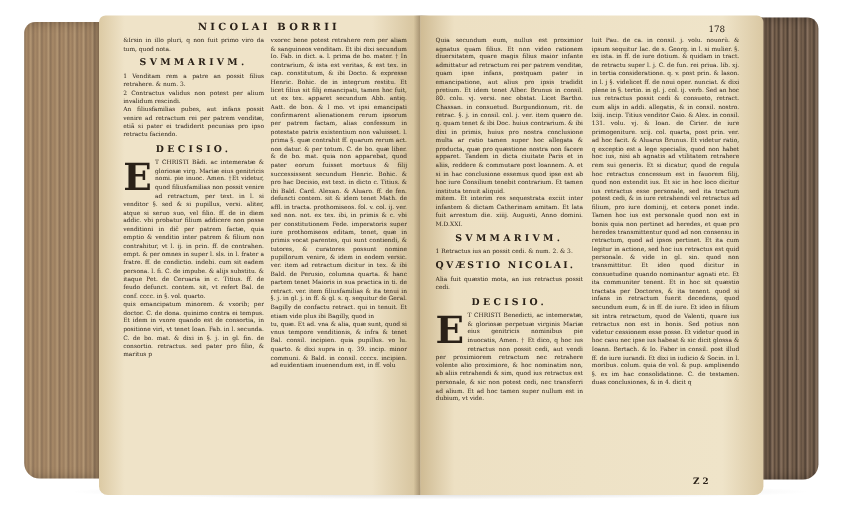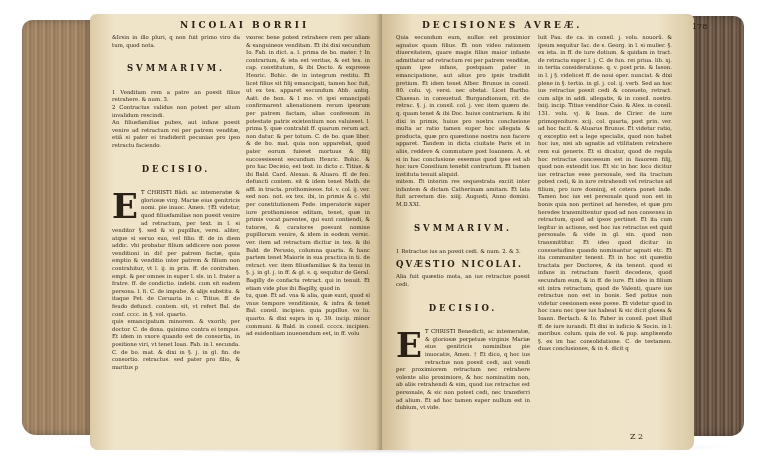--- a/index.html
+++ b/index.html
@@ -12,27 +12,27 @@
     background:repeating-linear-gradient(90deg,#5c4a3c 0px,#7a6450 2px,#4e3f33 4px,#8a7360 6px,#6a5644 8px);
     border-radius:0 10px 14px 0;box-shadow:inset 6px 0 10px rgba(0,0,0,.3);}
   .page{position:absolute;top:14px;height:436px;background:linear-gradient(180deg,#efe3c8,#e9dcbd);}
   .page-left{left:90px;width:292px;border-radius:6px 0 0 8px;
     background:linear-gradient(90deg,#dccaa4 0%,#efe3c8 8%,#efe3c8 85%,#d4c19a 100%);}
   .page-right{left:382px;width:312px;border-radius:0 6px 8px 0;
     background:linear-gradient(90deg,#cfbb93 0%,#ede0c3 10%,#efe4c9 88%,#dac8a3 100%);}
   .gutter{position:absolute;left:376px;top:14px;width:14px;height:436px;
     background:linear-gradient(90deg,rgba(0,0,0,0),rgba(60,40,20,.35),rgba(0,0,0,0));}
   .runhead{position:absolute;top:6px;font-size:9px;letter-spacing:3px;color:#2a2118;font-weight:bold;}
-  .folio{position:absolute;font-size:8px;color:#2a2118;margin-left:48px;}
+  .folio{position:absolute;font-size:8px;color:#2a2118;}
   .col{position:absolute;font-size:5.4px;line-height:7.6px;color:#2b2219;text-align:justify;overflow:hidden;}
   .col p{margin:0;}
-  .sect{font-size:8.5px;letter-spacing:3px;text-align:center;margin:16px 0;color:#2a2118;font-weight:bold;}
+  .sect{font-size:8.5px;letter-spacing:3px;text-align:center;margin:5px 0;color:#2a2118;font-weight:bold;}
   .q{font-size:8.5px;letter-spacing:2px;margin:5px 0;color:#2a2118;font-weight:bold;}
   .dropcap{float:left;font-size:34px;line-height:30px;margin:2px 3px 0 0;color:#2a2118;font-weight:bold;}
-  .sig{position:absolute;font-size:8px;color:#2a2118;font-weight:normal;}
+  .sig{position:absolute;font-size:8px;color:#2a2118;font-weight:bold;}
   .shadow{position:absolute;left:60px;top:440px;width:680px;height:14px;border-radius:50%;
     background:radial-gradient(ellipse at center,rgba(0,0,0,.18),rgba(0,0,0,0) 70%);}
 </style>
 </head>
 <body>
 
 <div class="book">
   <div class="shadow"></div>
   <div class="edge-left"></div>
   <div class="edge-right"></div>
@@ -53,21 +53,20 @@
 
     <div class="col" style="left:156px;top:20px;width:124px;height:400px;">
       <p>vxorec bene potest retrahere rem per aliam &amp; sanguineos venditam. Et ibi dixi secundum Io. Fab. in dict. a. l. prima de bo. mater. † In contrarium, &amp; ista est veritas, &amp; est tex. in cap. constitutum, &amp; ibi Docto. &amp; expresse Henric. Bohic. de in integrum restitu. Et licet filius sit filij emancipati, tamen hoc fuit, ut ex tex. apparet secundum Abb. antiq. Aatt. de bon. &amp; l mo. vt ipsi emancipati confirmarent alienationem rerum ipsorum per patrem factam, alias confessum in potestate patris existentium non valuisset. l. prima §. quæ contrahit ff. quarum rerum act. non datur. &amp; per totum. C. de bo. quæ liber. &amp; de bo. mat. quia non apparebat, quod pater eorum fuisset mortuus &amp; filij successissent secundum Henric. Bohic. &amp; pro hac Decisio, est text. in dicto c. Titius. &amp; ibi Bald. Card. Alexan. &amp; Aluaro. ff. de fen. defuncti contem. sit &amp; idem tenet Math. de affl. in tracta. prothomiseos. fol. v. col. ij. ver. sed non. not. ex tex. ibi, in primis &amp; c. vbi per constitutionem Fede. imperatoris super iure prothomiseos editam, tenet, quæ in primis vocat parentes, qui sunt contiendi, &amp; tutores, &amp; curatores possunt nomine pupillorum venire, &amp; idem in eodem versic. ver. item ad retractum dicitur in tex. &amp; ibi Bald. de Perusio, columna quarta. &amp; hanc partem tenet Maioris in sua practica in ti. de retract. ver. item filiusfamilias &amp; ita tenui in §. j. in gl. j. in ff. &amp; gl. s. q. sequitur de Geral. Bagilly de confactu retract. qui in tenuit. Et etiam vide plus ibi Bagilly, quod in</p>
       <p>tu, quæ. Et ad. vna &amp; alia, quæ sunt, quod si vnus tempore venditionis, &amp; infra &amp; tenet Bal. consil. incipien. quia pupillus. vo lu. quarto. &amp; dixi supra in q. 39. incip. minor communi. &amp; Bald. in consil. ccccx. incipien. ad euidentiam inuenendum est, in ff. volu</p>
     </div>
   </div>
 
   <div class="gutter"></div>
 
   <div class="page page-right">
-    <div class="runhead" style="left:40px;">DECISIONES AVREÆ.</div>
     <div class="folio" style="left:262px;top:8px;">178</div>
 
     <div class="col" style="left:14px;top:20px;width:134px;height:404px;">
       <p>Quia secundum eum, nullus est proximior agnatus quam filius. Et non video rationem diuersitatem, quare magis filius maior infante admittatur ad retractum rei per patrem venditæ, quam ipse infans, postquam pater in emancipatione, aut alius pro ipsis tradidit pretium. Et idem tenet Alber. Brunus in consil. 80. colu. vj. versi. nec obstat. Licet Bartho. Chassan. in consuetud. Burgundionum, rit. de retrac. §. j. in consil. col. j. ver. item quæro de. q. quam tenet &amp; ibi Doc. huius contrarium. &amp; ibi dixi in primis, huius pro nostra conclusione multa ar ratio tamen super hoc allegata &amp; producta, quæ pro quæstione nostra non facere apparet. Tandem in dicta ciuitate Paris et in aliis, reddere &amp; commutare post Ioannem. A. et si in hac conclusione essemus quod ipse est ab hoc iure Consilium tenebit contrarium. Et tamen instituta tenuit aliquid.</p>
       <p>mitem. Et interim res sequestrata exciit inter infantem &amp; dictam Catherinam amitam. Et lata fuit arrestum die. xiiij. Augusti, Anno domini. M.D.XXI.</p>
       <div class="sect">SVMMARIVM.</div>
       <p>1 Retractus ius an possit cedi. &amp; num. 2. &amp; 3.</p>
       <div class="q">QVÆSTIO NICOLAI.</div>
       <p>Alia fuit quæstio mota, an ius retractus possit cedi.</p>
       <div class="sect">DECISIO.</div>

